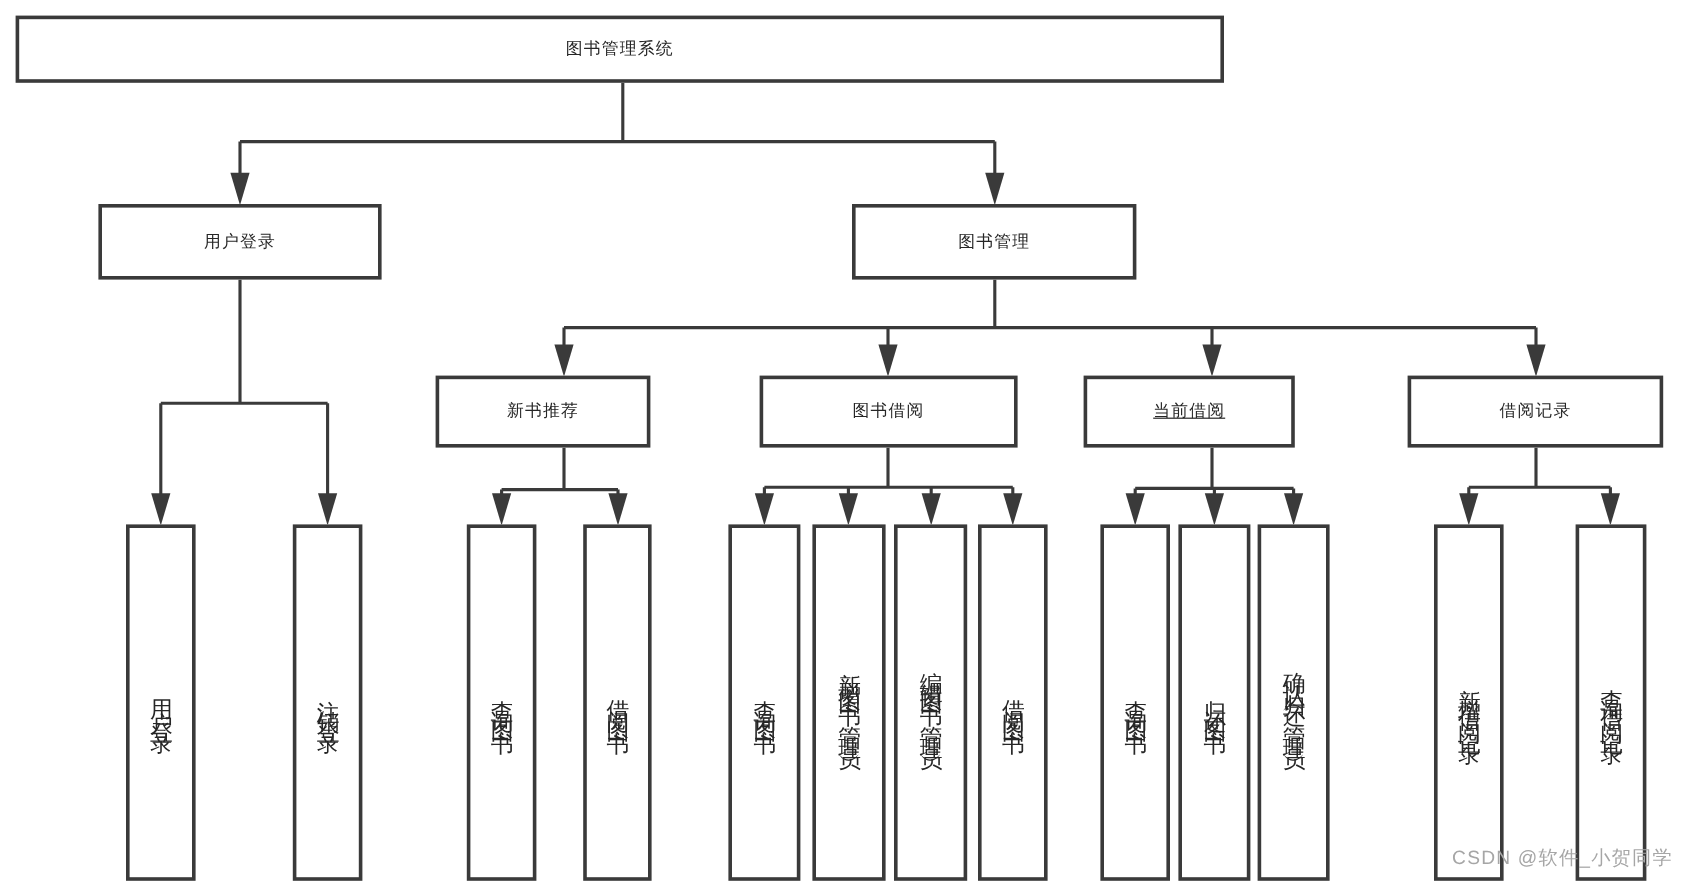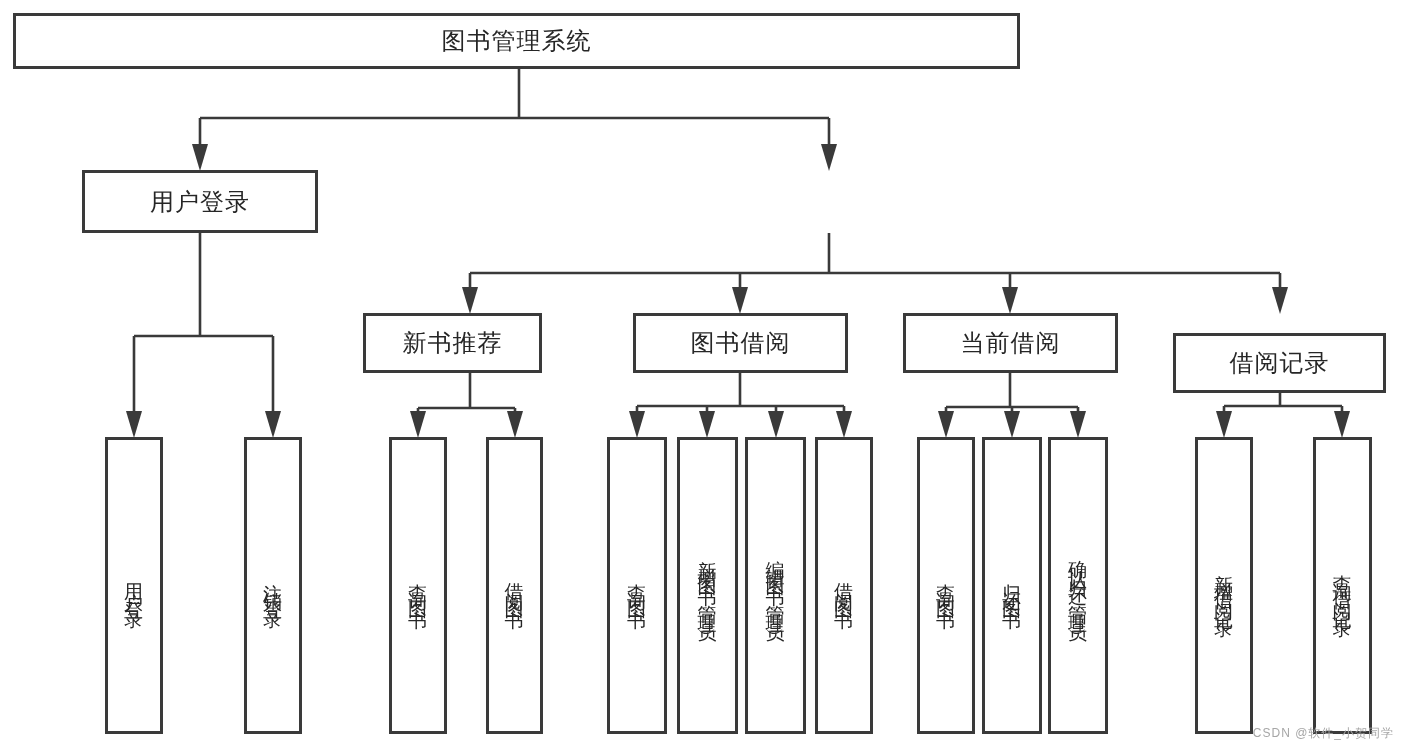--- a/index.html
+++ b/index.html
@@ -28,40 +28,40 @@
     background: #ffffff;
     border: 3px solid #3a3a3a;
     box-sizing: border-box;
     display: flex;
     align-items: center;
     justify-content: center;
     color: #262626;
     z-index: 2;
   }
   .node.h {
-    font-size: 24px;
+    font-size: 14px;
     letter-spacing: 1px;
   }
   .node.leaf {
     top: 437px;
     height: 297px;
   }
   .node.leaf .vtext {
     writing-mode: vertical-rl;
     text-orientation: mixed;
     font-size: 19px;
     letter-spacing: 9px;
     line-height: 1;
     white-space: nowrap;
   }
   .watermark {
     position: absolute;
     right: 11px;
-    bottom: 5px;
-    font-size: 12px;
+    bottom: 21px;
+    font-size: 16px;
     color: #a6a6a6;
     letter-spacing: 1px;
     z-index: 3;
   }
 </style>
 </head>
 <body>
 
 <div id="stage">
 
@@ -108,31 +108,34 @@
     </g>
   </svg>
 
   <div class="node h" style="left:13px; top:13px; width:1007px; height:56px;">
     <span>图书管理系统</span>
   </div>
 
   <div class="node h" style="left:82px; top:170px; width:236px; height:63px;">
     <span>用户登录</span>
   </div>
+  <div class="node h" style="left:710px; top:170px; width:237px; height:63px;">
+    <span>图书管理</span>
+  </div>
 
   <div class="node h" style="left:363px; top:313px; width:179px; height:60px;">
     <span>新书推荐</span>
   </div>
   <div class="node h" style="left:633px; top:313px; width:215px; height:60px;text-align:right;">
     <span>图书借阅</span>
   </div>
-  <div class="node h" style="left:903px; top:313px; width:215px; height:60px;">
+  <div class="node h" style="left:903px; top:313px; width:176px; height:60px;text-decoration:underline;">
     <span>当前借阅</span>
   </div>
-  <div class="node h" style="left:1173px; top:313px; width:213px; height:60px;margin-top:20px;">
+  <div class="node h" style="left:1173px; top:313px; width:213px; height:60px;">
     <span>借阅记录</span>
   </div>
 
   <div class="node leaf" style="left:105px; width:58px;">
     <span class="vtext">用户登录</span>
   </div>
   <div class="node leaf" style="left:244px; width:58px;">
     <span class="vtext">注销登录</span>
   </div>
 

